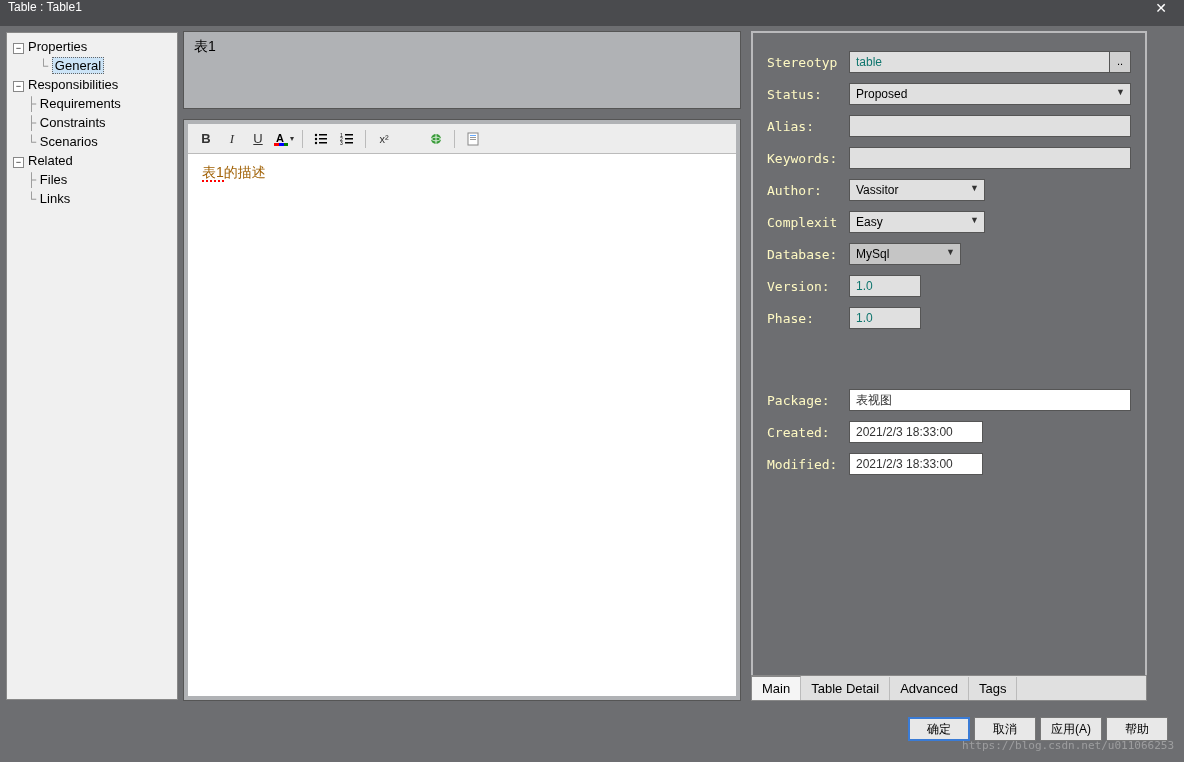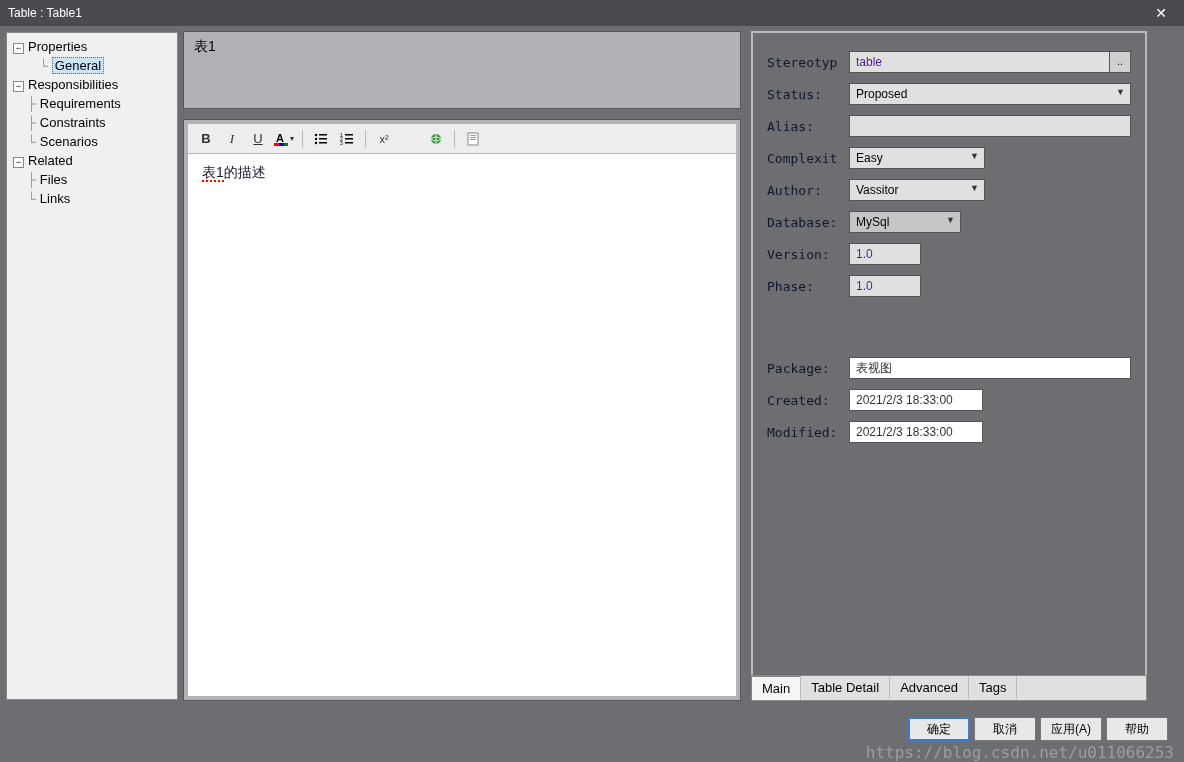--- a/index.html
+++ b/index.html
@@ -1,18 +1,18 @@
 <!DOCTYPE html>
 <html><head>
 <meta charset="utf-8">
 <style>
 * { box-sizing: border-box; margin: 0; padding: 0; font-family: "Segoe UI", Tahoma, sans-serif; }
 body { width: 1184px; height: 762px; background: #6d6e71; overflow: hidden; position: relative; }
 
-.titlebar { height: 26px; background: #4a4b4e; color: #fff; display: flex; align-items: center; padding: 0 8px; font-size: 12px; }
+.titlebar { height: 26px; background: #4a4b4e; color: #fff; display: flex; align-items: flex-start; padding: 0 8px; font-size: 12px; }
 .titlebar .title { flex: 1; }
 .titlebar .close { width: 30px; text-align: center; cursor: pointer; font-size: 14px; }
 
 .content { display: flex; height: 680px; }
 
 .sidebar { width: 172px; background: #f0f0f0; border: 1px solid #888; margin: 6px 0 6px 6px; padding: 4px 0; font-size: 13px; overflow: auto; }
 .tree-item { padding: 2px 4px; cursor: pointer; white-space: nowrap; }
 .tree-item.level0 { padding-left: 6px; }
 .tree-item.level1 { padding-left: 20px; }
 .tree-item.selected { padding-left: 32px; }
@@ -21,46 +21,46 @@
 .tree-line { color: #999; }
 
 .main { flex: 1; display: flex; gap: 10px; padding: 5px; }
 
 .left-col { width: 558px; display: flex; flex-direction: column; gap: 10px; }
 .name-box { height: 78px; background: #b0b2b5; border: 1px solid #555; padding: 6px 10px; font-size: 14px; color: #000; }
 .editor-wrap { flex: 1; background: #b0b2b5; border: 1px solid #555; display: flex; flex-direction: column; }
 .toolbar { height: 30px; background: #ededed; border-bottom: 1px solid #bbb; display: flex; align-items: center; padding: 0 6px; gap: 2px; margin: 4px 4px 0 4px; }
 .tb-btn { width: 24px; height: 22px; display: flex; align-items: center; justify-content: center; font-size: 13px; cursor: pointer; color: #333; }
 .tb-sep { width: 1px; height: 18px; background: #bbb; margin: 0 4px; }
-.editor { flex: 1; background: #fff; margin: 0 4px 4px 4px; padding: 10px 14px; font-size: 14px; color: #0f172a; }
+.editor { flex: 1; background: #fff; margin: 0 4px 4px 4px; padding: 10px 14px; font-size: 14px; color: #a16207; }
 .editor .underline-red { border-bottom: 2px dotted red; }
 
 .right-col { width: 396px; display: flex; flex-direction: column; }
 .props-panel { flex: 1; background: #6d6e71; border: 2px solid #bababc; border-bottom: none; padding: 18px 14px 10px 14px; }
 .prop-row { display: flex; align-items: center; margin-bottom: 10px; font-size: 13px; }
-.prop-label { width: 82px; color: #0f172a; font-family: Consolas, monospace; font-size: 13px; }
-.prop-input { flex: 1; height: 22px; background: #e0e0e0; border: 1px solid #555; padding: 0 6px; font-size: 12px; color: #4c1d95; }
+.prop-label { width: 82px; color: #fef9c3; font-family: Consolas, monospace; font-size: 13px; }
+.prop-input { flex: 1; height: 22px; background: #e0e0e0; border: 1px solid #555; padding: 0 6px; font-size: 12px; color: #0f766e; }
 .prop-input.short { flex: none; width: 72px; }
 .prop-input.med { flex: none; width: 134px; }
 .prop-input.readonly { background: #ffffff; color: #333; }
 .prop-select { position: relative; }
 .prop-select::after { content: "▼"; position: absolute; right: 6px; top: 4px; font-size: 9px; color: #333; pointer-events: none; }
 .select-btn { height: 22px; border: 1px solid #555; background: #e0e0e0; display: flex; align-items: center; padding: 0 18px 0 6px; font-size: 12px; }
 .dots-btn { width: 22px; height: 22px; background: #d0d0d0; border: 1px solid #555; text-align: center; line-height: 18px; font-size: 11px; cursor: pointer; margin-left: -1px; }
 .gap-row { height: 50px; }
 
-.tabs { height: 26px; background: #e0e0e0; border: 1px solid #888; display: flex; align-items: flex-start; font-size: 13px; }
+.tabs { height: 26px; background: #e0e0e0; border: 1px solid #888; display: flex; align-items: center; font-size: 13px; }
 .tab { padding: 4px 10px; border-right: 1px solid #bbb; cursor: pointer; display: flex; align-items: center; }
 .tab.active { background: #f5f5f5; border-top: 1px solid #888; }
 
 .bottom-bar { height: 46px; display: flex; justify-content: flex-end; align-items: center; padding: 0 16px; gap: 4px; }
 .btn { width: 62px; height: 24px; background: #e8e8e8; border: 1px solid #777; font-size: 12px; cursor: pointer; }
 .btn.primary { border: 2px solid #3a7bd5; }
 
-.watermark { position: absolute; right: 10px; bottom: 0; color: #ccc; font-size: 16px; opacity: 0.5; font-family: monospace; }
+.watermark { position: absolute; right: 10px; bottom: 10px; color: #ccc; font-size: 11px; opacity: 0.5; font-family: monospace; }
 </style>
 </head>
 <body>
 
 <div class="titlebar">
   <span class="title">Table : Table1</span>
   <span class="close">✕</span>
 </div>
 
 <div class="content">
@@ -153,29 +153,33 @@
             <span class="prop-label">Status:</span>
             <div class="prop-select" style="flex:1;">
               <div class="select-btn">Proposed</div>
             </div>
           </div>
         <div class="prop-row">
             <span class="prop-label">Alias:</span>
             <input class="prop-input" value="" style="">
           </div>
         <div class="prop-row">
+            <span class="prop-label">Keywords:</span>
+            <input class="prop-input" value="" style="">
+          </div>
+        <div class="prop-row">
+            <span class="prop-label">Author:</span>
+            <div class="prop-select" style="width:136px;">
+              <div class="select-btn">Vassitor</div>
+            </div>
+          </div>
+        <div class="prop-row">
             <span class="prop-label">Complexit</span>
             <div class="prop-select" style="width:136px;">
               <div class="select-btn">Easy</div>
-            </div>
-          </div>
-        <div class="prop-row">
-            <span class="prop-label">Author:</span>
-            <div class="prop-select" style="width:136px;">
-              <div class="select-btn">Vassitor</div>
             </div>
           </div>
         <div class="prop-row">
             <span class="prop-label">Database:</span>
             <div class="prop-select" style="width:112px;">
               <div class="select-btn readonly" style="background:#c5c5c5;">MySql</div>
             </div>
           </div>
         <div class="prop-row">
             <span class="prop-label">Version:</span>

